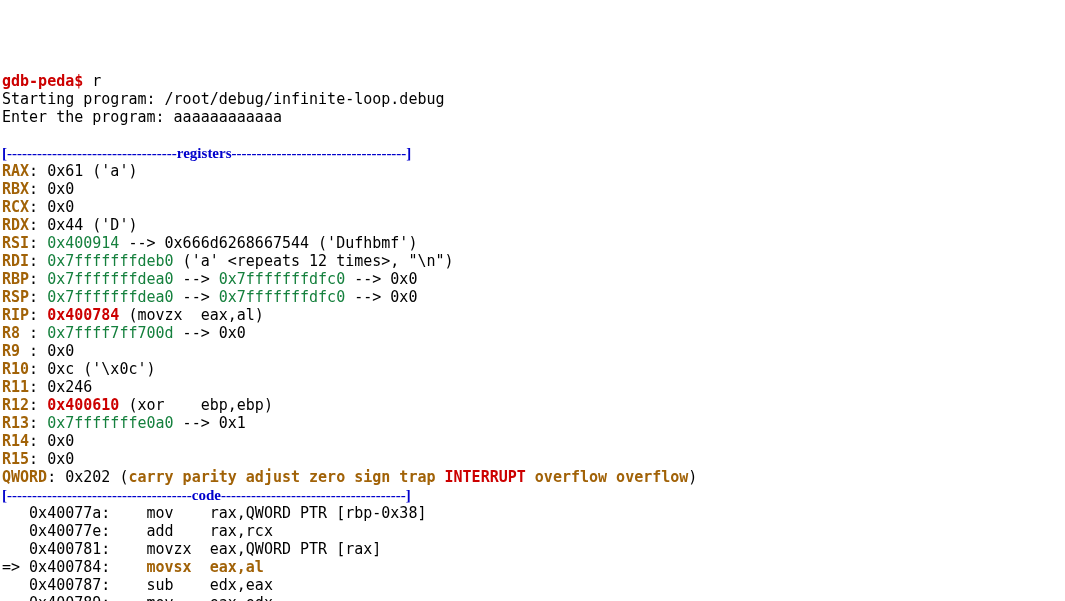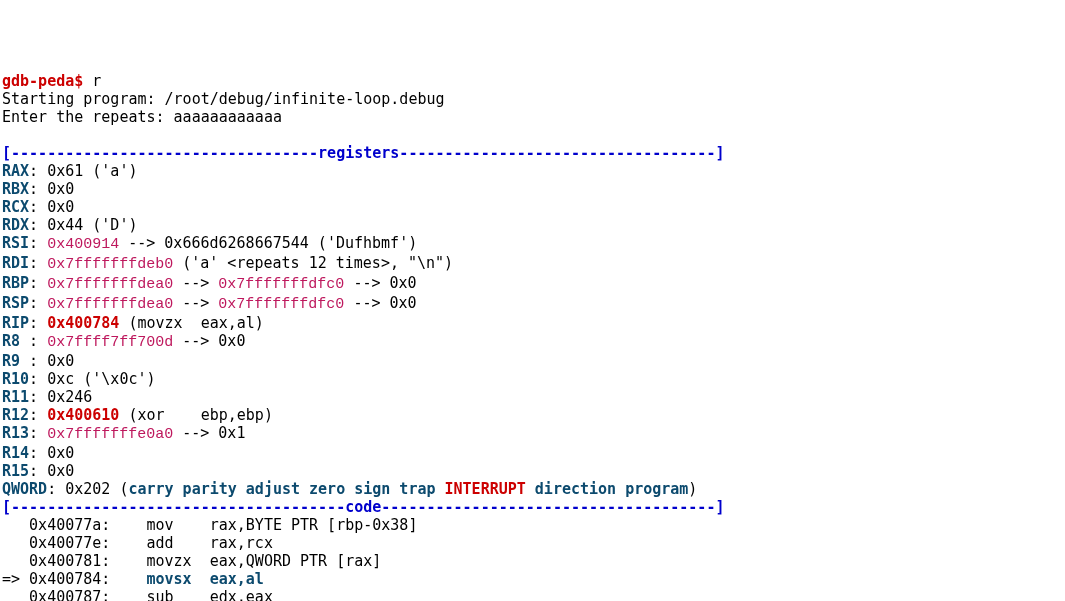--- a/index.html
+++ b/index.html
@@ -6,56 +6,56 @@
     margin: 0;
     padding: 0;
     background: #ffffff;
     font-family: "DejaVu Sans Mono", "Liberation Mono", Consolas, monospace;
     font-size: 15px;
     line-height: 18px;
     color: #000000;
     white-space: pre;
   }
   .red    { color: #cc0000; }
-  .green  { color: #0c4a6e; }
-  .blue   { color: #0000cc; }
-  .cyan   { color: #be185d; font-family: Liberation Mono, monospace; }
+  .green  { color: #a16207; }
+  .blue   { color: #0000cc; font-family: Liberation Serif, serif; }
+  .cyan   { color: #15803d; }
   
   .b { font-weight: bold; }
   .gutter { padding-left: 2px; }
 </style>
 </head>
 <body>
 
 
 <div class="gutter"><span class="red b">gdb-peda$</span><span> r</span>
 <span>Starting program: /root/debug/infinite-loop.debug</span>
-<span>Enter the repeats: aaaaaaaaaaaa</span>
+<span>Enter the program: aaaaaaaaaaaa</span>
 <span></span>
 <span class="blue b">[----------------------------------registers-----------------------------------]</span>
 <span class="green b">RAX</span><span>: 0x61 ('a')</span>
 <span class="green b">RBX</span><span>: 0x0 </span>
 <span class="green b">RCX</span><span>: 0x0 </span>
 <span class="green b">RDX</span><span>: 0x44 ('D')</span>
 <span class="green b">RSI</span><span>: </span><span class="cyan">0x400914</span><span> --&gt; 0x666d6268667544 ('Dufhbmf')</span>
 <span class="green b">RDI</span><span>: </span><span class="cyan">0x7fffffffdeb0</span><span> ('a' &lt;repeats 12 times&gt;, "\n")</span>
 <span class="green b">RBP</span><span>: </span><span class="cyan">0x7fffffffdea0</span><span> --&gt; </span><span class="cyan">0x7fffffffdfc0</span><span> --&gt; 0x0 </span>
 <span class="green b">RSP</span><span>: </span><span class="cyan">0x7fffffffdea0</span><span> --&gt; </span><span class="cyan">0x7fffffffdfc0</span><span> --&gt; 0x0 </span>
 <span class="green b">RIP</span><span>: </span><span class="red b">0x400784</span><span> (movzx  eax,al)</span>
 <span class="green b">R8 </span><span>: </span><span class="cyan">0x7ffff7ff700d</span><span> --&gt; 0x0 </span>
 <span class="green b">R9 </span><span>: 0x0 </span>
 <span class="green b">R10</span><span>: 0xc ('\x0c')</span>
 <span class="green b">R11</span><span>: 0x246 </span>
 <span class="green b">R12</span><span>: </span><span class="red b">0x400610</span><span> (xor    ebp,ebp)</span>
 <span class="green b">R13</span><span>: </span><span class="cyan">0x7fffffffe0a0</span><span> --&gt; 0x1 </span>
 <span class="green b">R14</span><span>: 0x0 </span>
 <span class="green b">R15</span><span>: 0x0 </span>
-<span class="green b">QWORD</span><span>: 0x202 (</span><span class="green b">carry parity adjust zero sign trap </span><span class="red b">INTERRUPT</span><span class="green b"> direction program</span><span>)</span>
+<span class="green b">QWORD</span><span>: 0x202 (</span><span class="green b">carry parity adjust zero sign trap </span><span class="red b">INTERRUPT</span><span class="green b"> overflow overflow</span><span>)</span>
 <span class="blue b">[-------------------------------------code-------------------------------------]</span>
-<span>   0x40077a:    mov    rax,BYTE PTR [rbp-0x38]</span>
+<span>   0x40077a:    mov    rax,QWORD PTR [rbp-0x38]</span>
 <span>   0x40077e:    add    rax,rcx</span>
 <span>   0x400781:    movzx  eax,QWORD PTR [rax]</span>
 <span>=&gt; 0x400784:    </span><span class="green b">movsx  </span><span class="green b">eax,al</span>
 <span>   0x400787:    sub    edx,eax</span>
 <span>   0x400789:    mov    eax,edx</span>
 
 
 </div>
 
 

